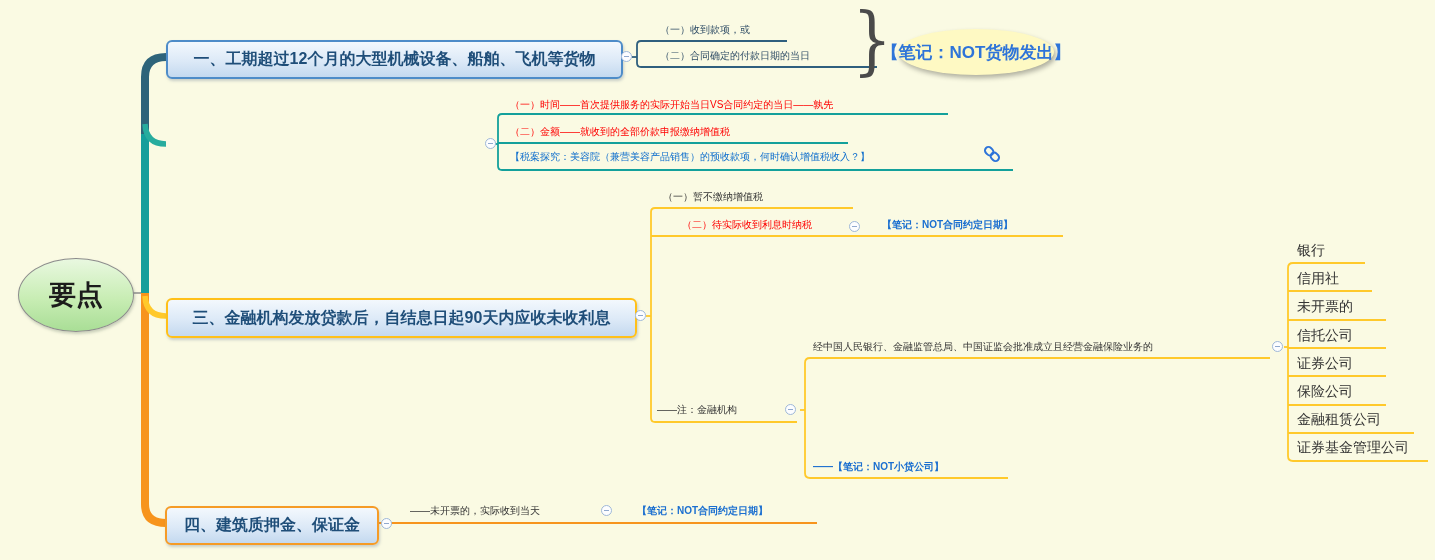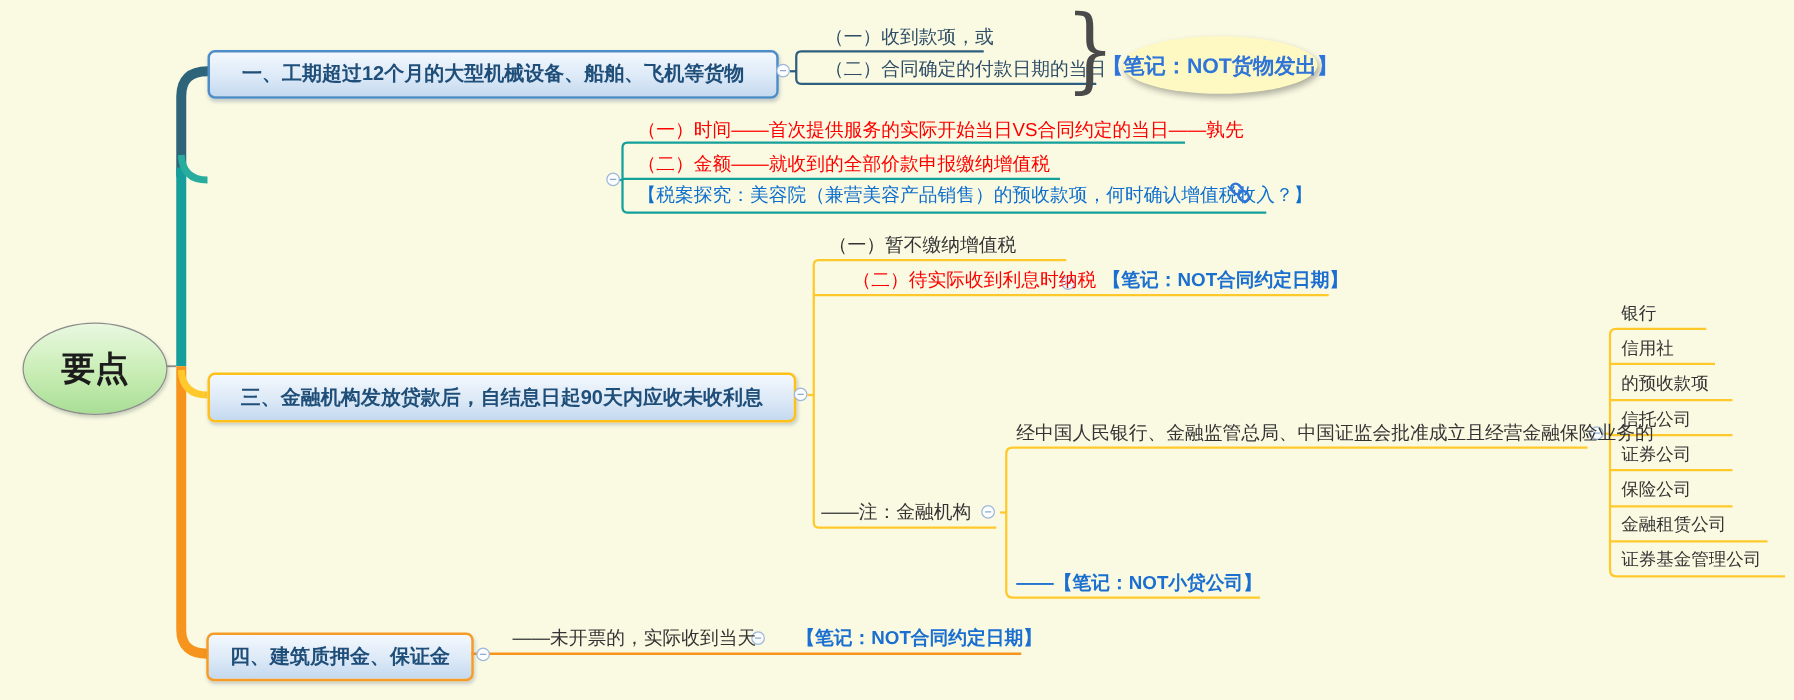--- a/index.html
+++ b/index.html
@@ -29,21 +29,21 @@
 
   .root-ellipse{
     position:absolute;left:18px;top:258px;width:114px;height:72px;
     background:linear-gradient(180deg,#E9F8E0 0%,#C8EDB4 55%,#A9DE96 100%);
     border:1.5px solid #8C8C8C;border-radius:50%;
     box-shadow:1px 2px 3px rgba(110,125,110,.35);
     display:flex;align-items:center;justify-content:center;
     font-size:27px;font-weight:bold;color:#1C1C1C;
   }
 
-  .utext{position:absolute;font-size:15px;line-height:16px;white-space:nowrap;color:#333;}
+  .utext{position:absolute;font-size:10px;line-height:16px;white-space:nowrap;color:#333;}
   .red{color:#FE0000;}
   .blue-note{color:#1B6FD0;font-weight:bold;}
   .blue-link{color:#0E6ECD;}
   .bank{font-size:14px;}
 
   .collapse{
     position:absolute;width:11px;height:11px;box-sizing:border-box;
     border:1px solid #9FB8D8;border-radius:50%;
     background:#FCFDFF;
   }
@@ -147,21 +147,21 @@
 
   <div class="utext" style="left:663px;top:189px;">（一）暂不缴纳增值税</div>
   <div class="utext red" style="left:663px;top:217px;margin-left:19px;">（二）待实际收到利息时纳税</div>
   <div class="utext blue-note" style="left:882px;top:217px;">【笔记：NOT合同约定日期】</div>
   <div class="utext" style="left:657px;top:402px;">——注：金融机构</div>
   <div class="utext" style="left:813px;top:339px;">经中国人民银行、金融监管总局、中国证监会批准成立且经营金融保险业务的</div>
   <div class="utext blue-note" style="left:813px;top:459px;">——【笔记：NOT小贷公司】</div>
 
   <div class="utext bank" style="left:1297px;top:242px;">银行</div>
   <div class="utext bank" style="left:1297px;top:270px;">信用社</div>
-  <div class="utext bank" style="left:1297px;top:298px;">的预收款项</div>
+  <div class="utext bank" style="left:1297px;top:298px;">未开票的</div>
   <div class="utext bank" style="left:1297px;top:327px;">信托公司</div>
   <div class="utext bank" style="left:1297px;top:355px;">证券公司</div>
   <div class="utext bank" style="left:1297px;top:383px;">保险公司</div>
   <div class="utext bank" style="left:1297px;top:411px;">金融租赁公司</div>
   <div class="utext bank" style="left:1297px;top:439px;">证券基金管理公司</div>
 
   <div class="utext" style="left:410px;top:503px;">——未开票的，实际收到当天</div>
   <div class="utext blue-note" style="left:637px;top:503px;">【笔记：NOT合同约定日期】</div>
 
 </div>

